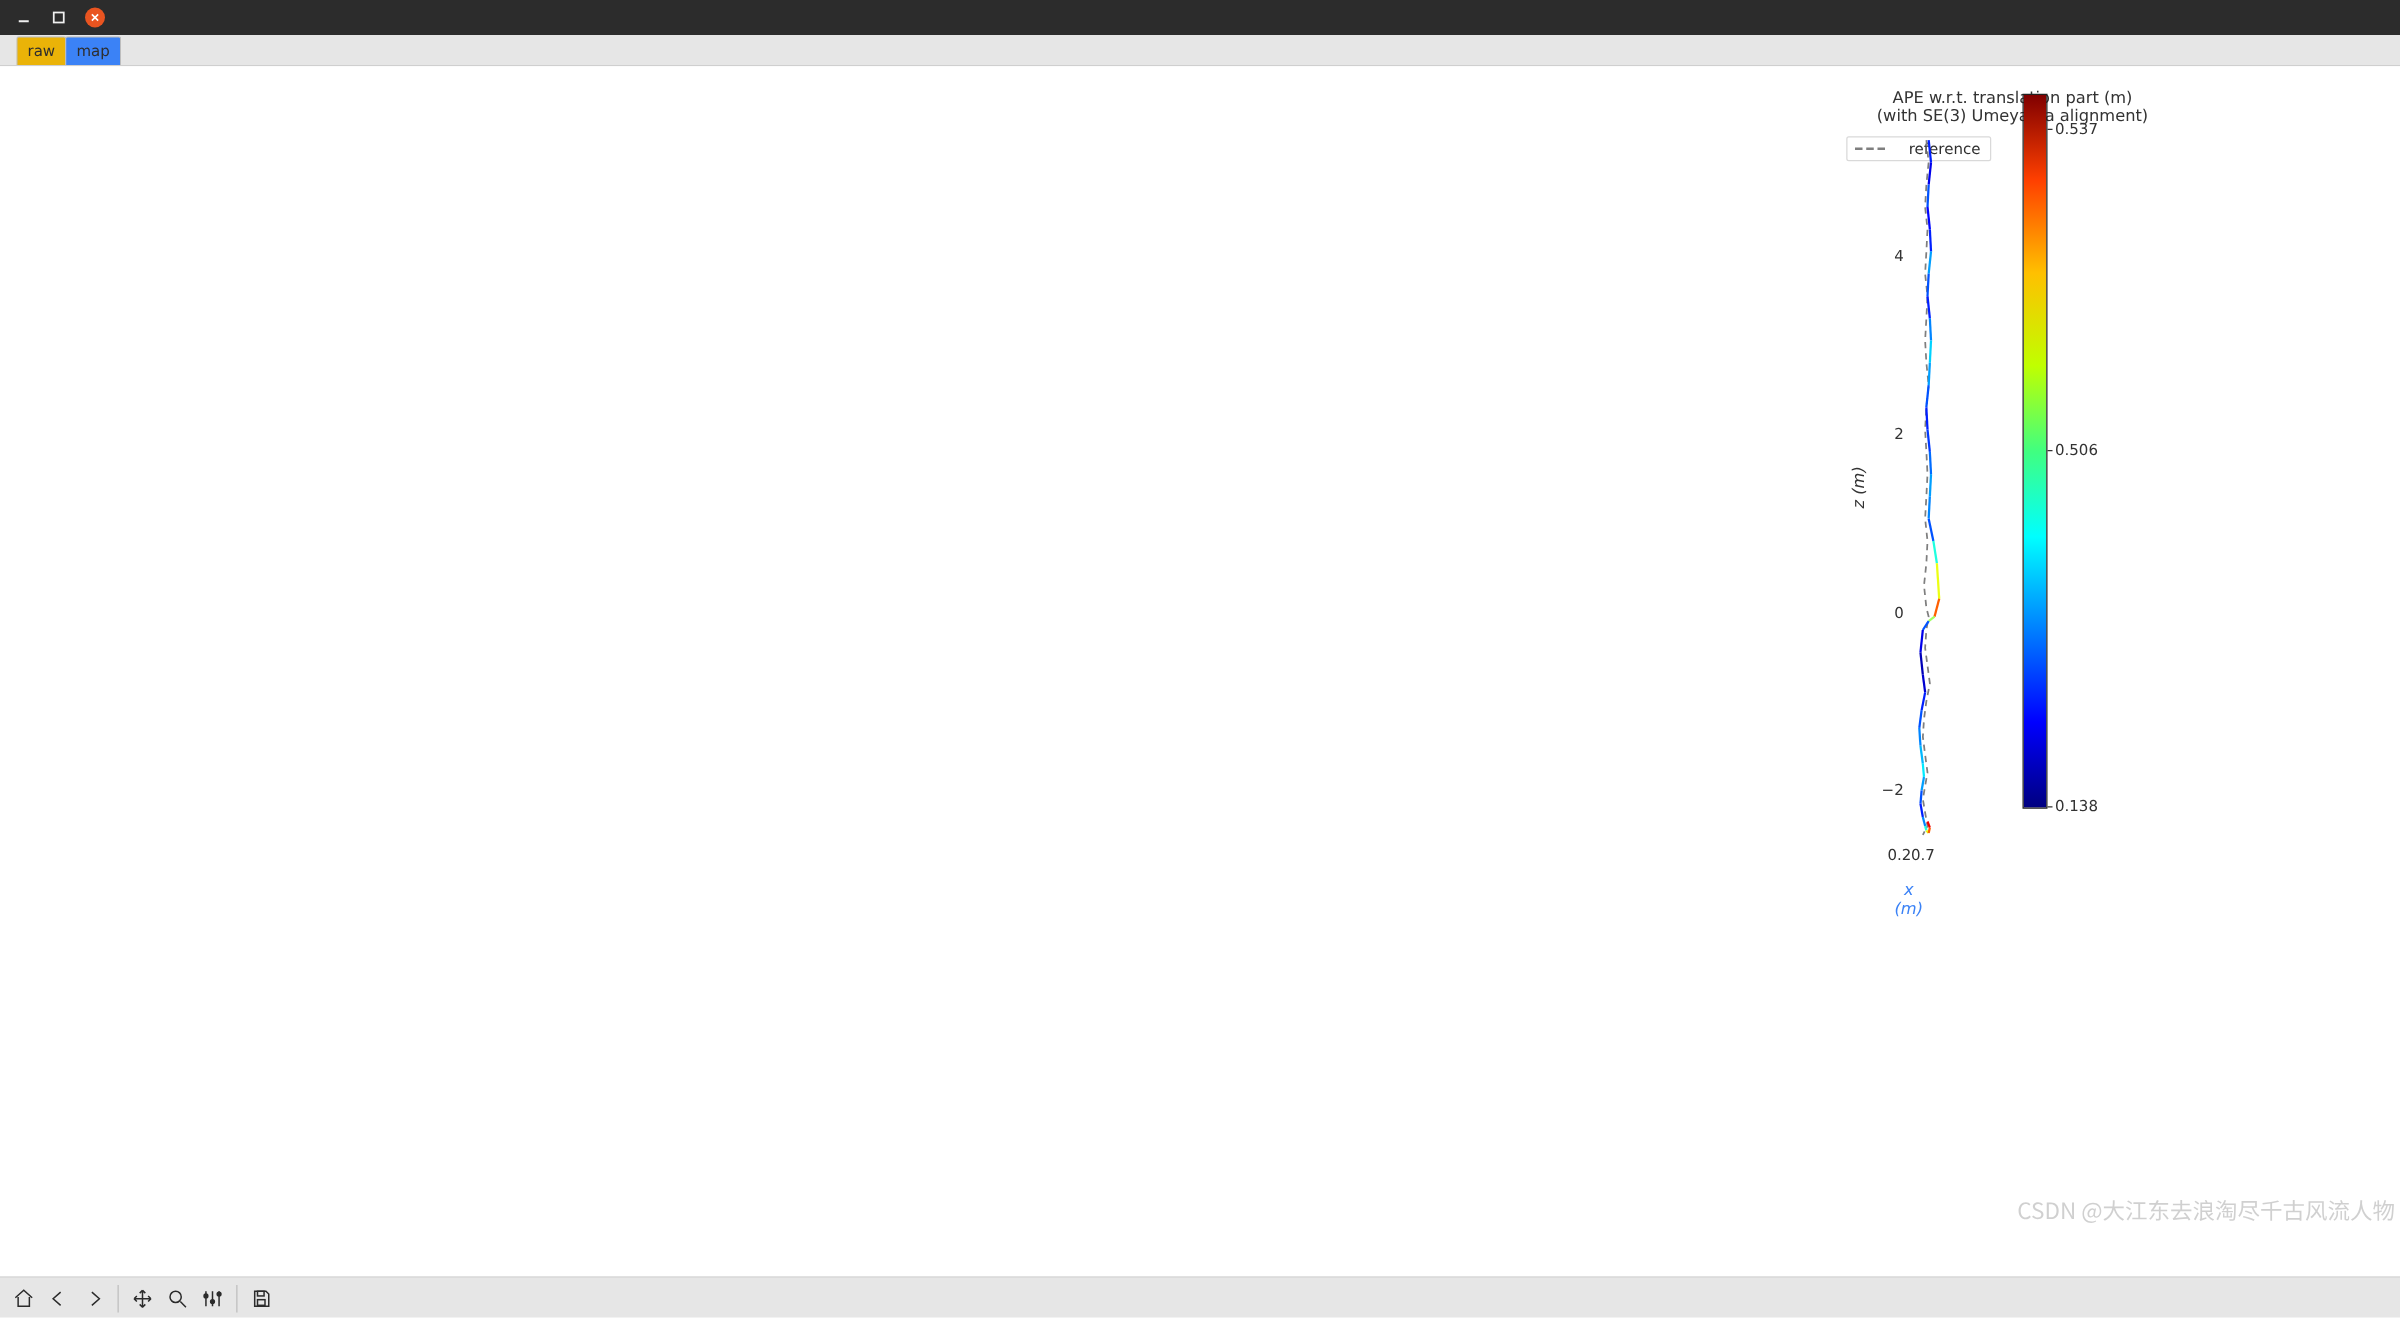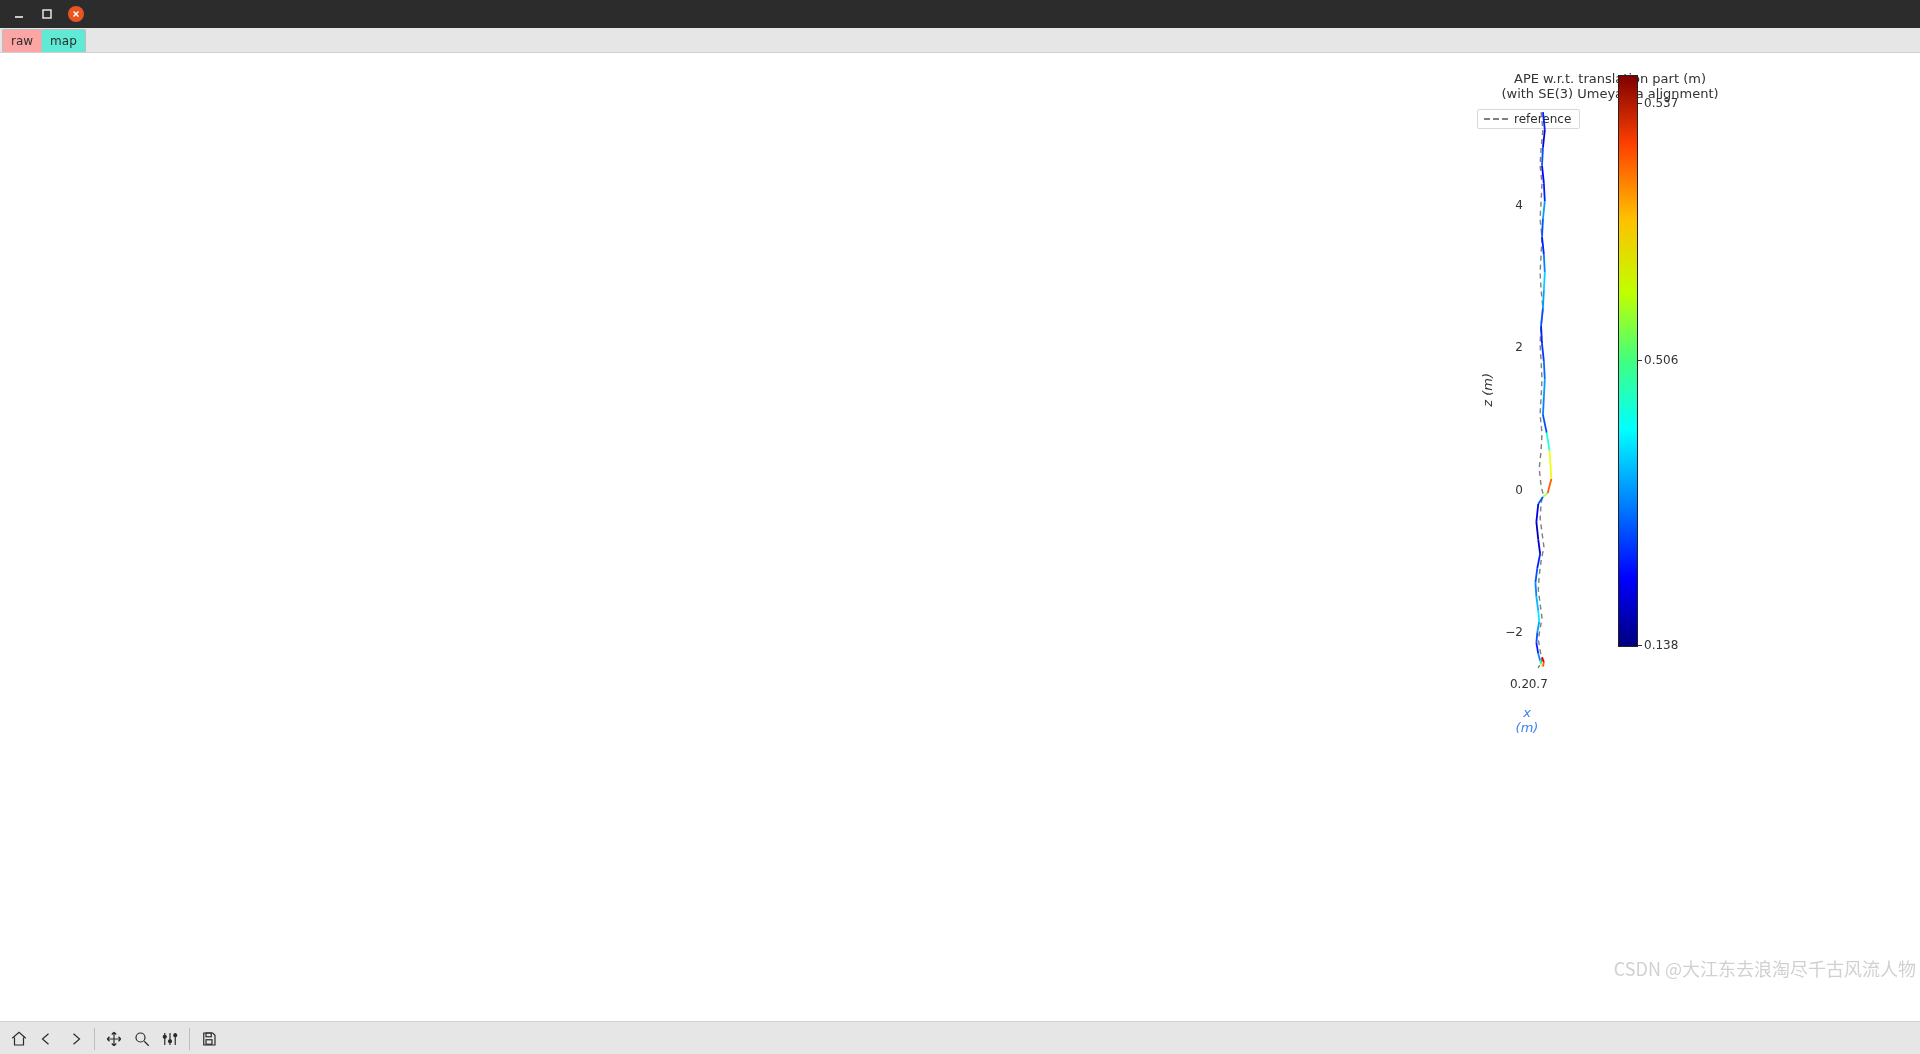--- a/index.html
+++ b/index.html
@@ -28,24 +28,24 @@
   }
   .win-btn svg { display: block; }
   
   .tabbar {
     height: 24px; background: #e6e6e6; border-bottom: 1px solid #cfcfcf;
     display: flex; align-items: flex-end; padding-left: 2px;
   }
   .tab {
     height: 22px; padding: 0 8px; font-size: 12px; line-height: 22px;
     border: 1px solid #bdbdbd; border-bottom: none;
-    background: #5eead4; margin-right: -1px; cursor: pointer;
+    background: #3b82f6; margin-right: -1px; cursor: pointer;
     border-radius: 2px 2px 0 0;
   }
-  .tab.active { background: #fca5a5; }
+  .tab.active { background: #eab308; margin-left: 11px; }
   
   .content {
     position: relative; width: 100%;
     height: calc(100% - 28px - 24px - 34px);
     background: #ffffff;
   }
   .plot-wrap {
     position: absolute; top: 18px; right: 180px;
     width: 260px; 
   }
@@ -71,21 +71,21 @@
     white-space: nowrap;
   }
   .axes {
     position: relative; width: 30px; height: 570px;
     background: #ffffff;
   }
   .axes svg { position: absolute; left: 0; top: 0; }
   .legend {
     position: absolute; left: -50px; top: 4px;
     background: #ffffff; border: 1px solid #d9d9d9; border-radius: 2px;
-    padding: 2px 8px 2px 6px; font-size: 12px; display: flex; align-items: center; gap: 6px;
+    padding: 2px 8px 2px 6px; font-size: 12px; display: flex; align-items: center; gap: 19px;
   }
   .legend .dash {
     width: 24px; height: 0; border-top: 2px dashed #7f7f7f;
   }
   .xticks {
     height: 16px; position: relative; font-size: 12px; color: #333;
     margin-top: 2px;
   }
   .xtick {
     position: absolute; top: 0; transform: translateX(-50%); white-space: nowrap;

